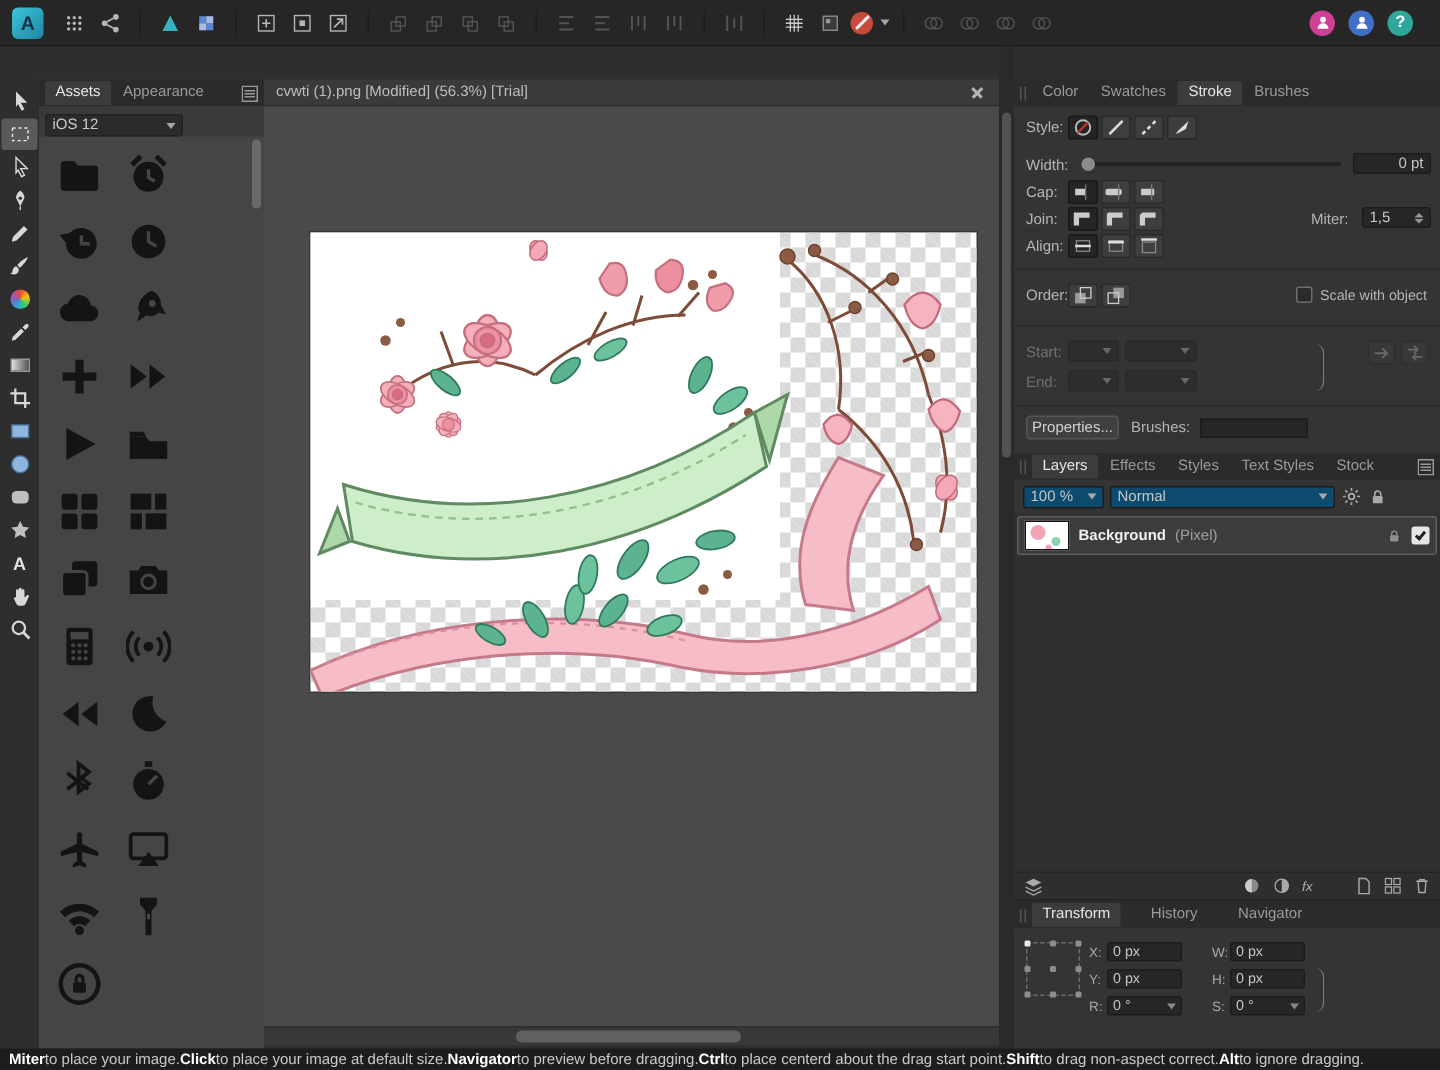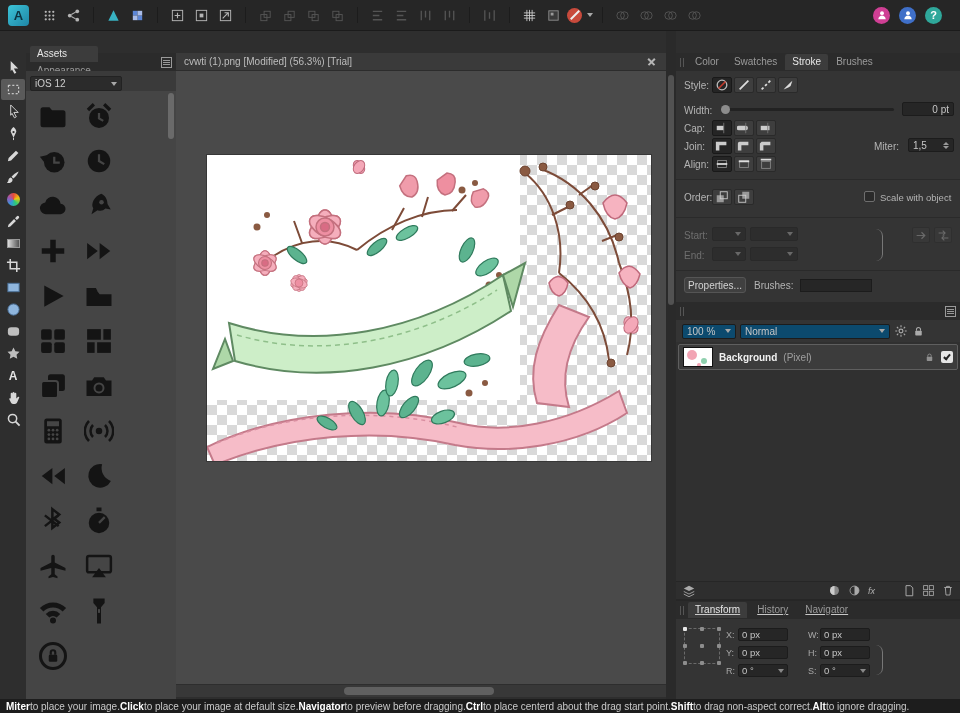--- a/index.html
+++ b/index.html
@@ -387,21 +387,21 @@
       <div class="tool">
         <svg width="15" height="15" viewBox="0 0 16 16">
           <circle cx="7" cy="7" r="4.4" fill="none" stroke="#d8d8d8" stroke-width="1.6"></circle>
           <path d="M10.3 10.3L14.5 14.5" stroke="#d8d8d8" stroke-width="2"></path>
         </svg>
       </div>
     </div>
 
   <div id="assets">
     <div class="panel-tabs" id="assets-tabs-row">
-      <div id="assets-tabs" style="display:flex;gap:1px;flex-direction:column;">
+      <div id="assets-tabs" style="display:flex;gap:1px;">
           <span class="ptab active">Assets</span>
           <span class="ptab">Appearance</span>
         </div>
       <span class="pmenu">
           <svg width="11" height="11" viewBox="0 0 11 11">
             <rect x="0.5" y="0.5" width="10" height="10" fill="none" stroke="#999"></rect>
             <path d="M2 3.5h7M2 5.5h7M2 7.5h7" stroke="#999" stroke-width="1"></path>
           </svg>
         </span>
     </div>
@@ -875,20 +875,27 @@
 
       <div class="divline" style="top:199px"></div>
 
       <div id="props-btn">Properties...</div>
       <span class="slabel" style="left:78px;top:209px">Brushes:</span>
       <div id="pressure-box"></div>
     </div>
 
     <div class="sectabs">
       <span class="handle"></span>
+      <div id="layers-tabs" style="display:flex;gap:1px;">
+          <span class="ptab active">Layers</span>
+          <span class="ptab">Effects</span>
+          <span class="ptab">Styles</span>
+          <span class="ptab">Text Styles</span>
+          <span class="ptab">Stock</span>
+        </div>
       <span class="pmenu">
           <svg width="11" height="11" viewBox="0 0 11 11">
             <rect x="0.5" y="0.5" width="10" height="10" fill="none" stroke="#999"></rect>
             <path d="M2 3.5h7M2 5.5h7M2 7.5h7" stroke="#999" stroke-width="1"></path>
           </svg>
         </span>
     </div>
 
     <div id="layers-controls">
       <div class="combo" style="width:54px">
@@ -972,21 +979,21 @@
               <path d="M3 4h10M5.5 4l.5-1.5h4L10.5 4M4.5 4l.8 10h5.4l.8-10" stroke="#aaa" fill="none" stroke-width="1.2"></path>
             </svg>
           </span>
       </span>
     </div>
 
     <div id="rc-spacer"></div>
 
     <div class="sectabs">
       <span class="handle"></span>
-      <div id="transform-tabs" style="display:flex;gap:3px;text-decoration:underline;">
+      <div id="transform-tabs" style="display:flex;gap:13px;">
           <span class="ptab active">Transform</span>
           <span class="ptab">History</span>
           <span class="ptab">Navigator</span>
         </div>
     </div>
 
     <div id="transform-body">
       <div id="anchor">
         <i class="sel" style="left:-2px;top:-2px"></i>
           <i style="left:15px;top:-2px"></i>

